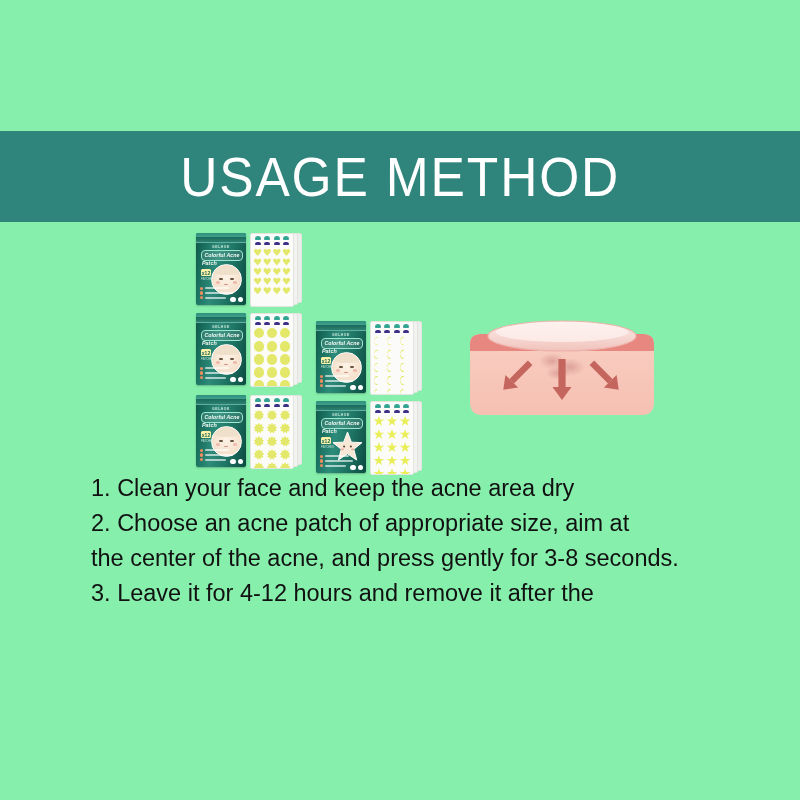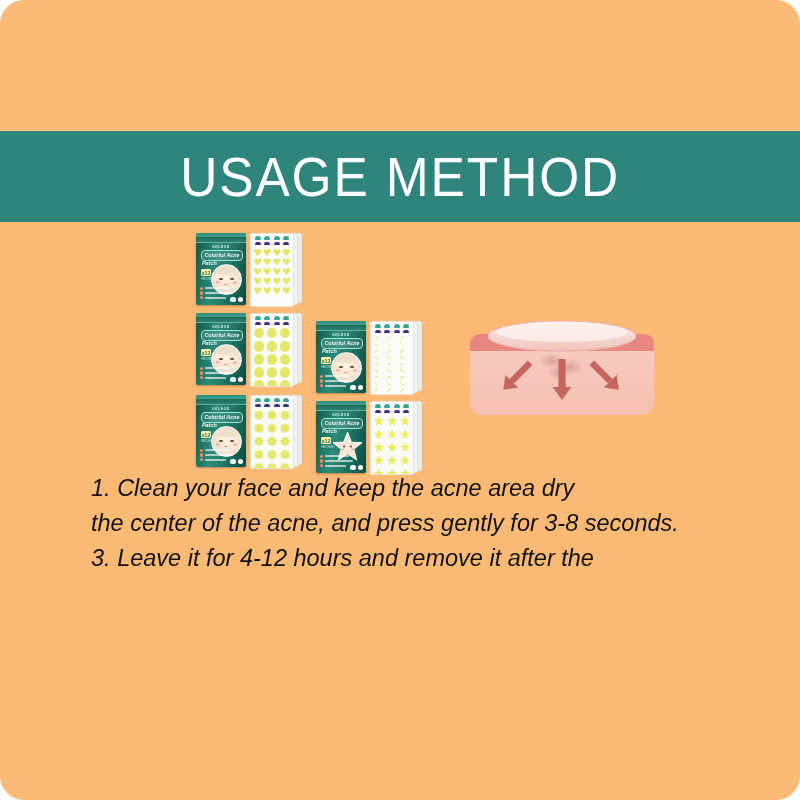--- a/index.html
+++ b/index.html
@@ -3,21 +3,21 @@
 <meta charset="utf-8">
 <style>
   html,body{margin:0;padding:0;}
   body{
     width:800px;height:800px;
     background:#ffffff;
     font-family:"Liberation Sans","DejaVu Sans",sans-serif;
     overflow:hidden;
     position:relative;
   }
-  #page{position:relative;width:800px;height:800px;background:#fdba74;overflow:hidden;border-radius:24px;}
+  #page{position:relative;width:800px;height:800px;background:#86efac;overflow:hidden;}
 
   
   .banner{
     position:absolute;left:0;top:131px;width:800px;height:91px;
     background:#2f857c;
     display:flex;align-items:center;justify-content:center;
   }
   .banner-title{
     color:#ffffff;
     font-size:56px;
@@ -120,21 +120,21 @@
     background:#eaee58;
   }
 
   
   .skin{position:absolute;left:466px;top:305px;width:192px;height:125px;}
   .skin svg{display:block;width:192px;height:125px;}
 
   
   .steps{
     position:absolute;left:91px;top:471px;width:660px;
-    font-size:23.5px;line-height:35px;color:#111111;font-style:italic;
+    font-size:23.5px;line-height:35px;color:#111111;
   }
   .steps p{margin:0;white-space:pre-wrap;}
 </style>
 </head>
 <body>
 
 <div id="page">
 
   <div class="banner">
     <div class="banner-title">USAGE METHOD</div>
@@ -563,17 +563,18 @@
         <g transform="translate(140,72) rotate(-45)">
           <rect x="-3.2" y="-20" width="6.4" height="26"></rect>
           <polygon points="-9,6 9,6 0,18"></polygon>
         </g>
       </g>
     </svg>
   </div>
 
   <div class="steps">
     <p>1. Clean your face and keep the acne area dry</p>
+    <p>2. Choose an acne patch of appropriate size, aim at</p>
     <p>the center of the acne, and press gently for 3-8 seconds.</p>
     <p>3. Leave it for 4-12 hours and remove it after the</p>
   </div>
 
 </div>
 
 </body></html>

